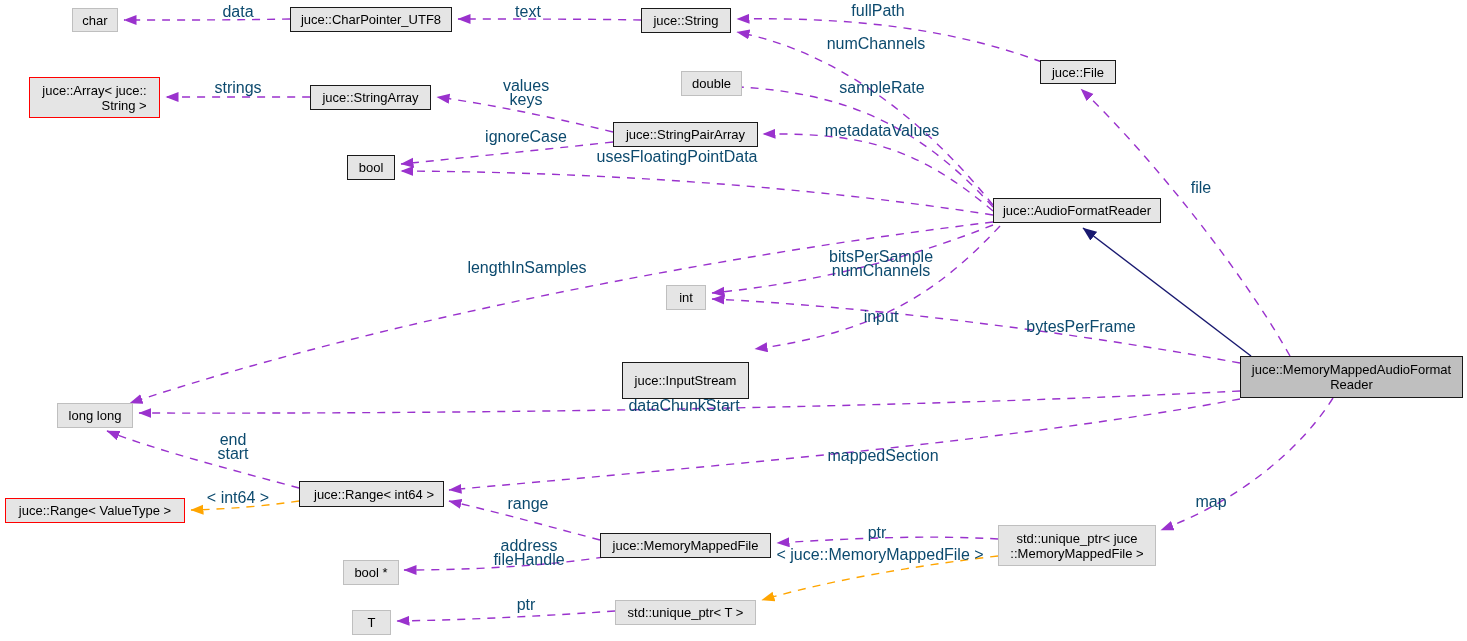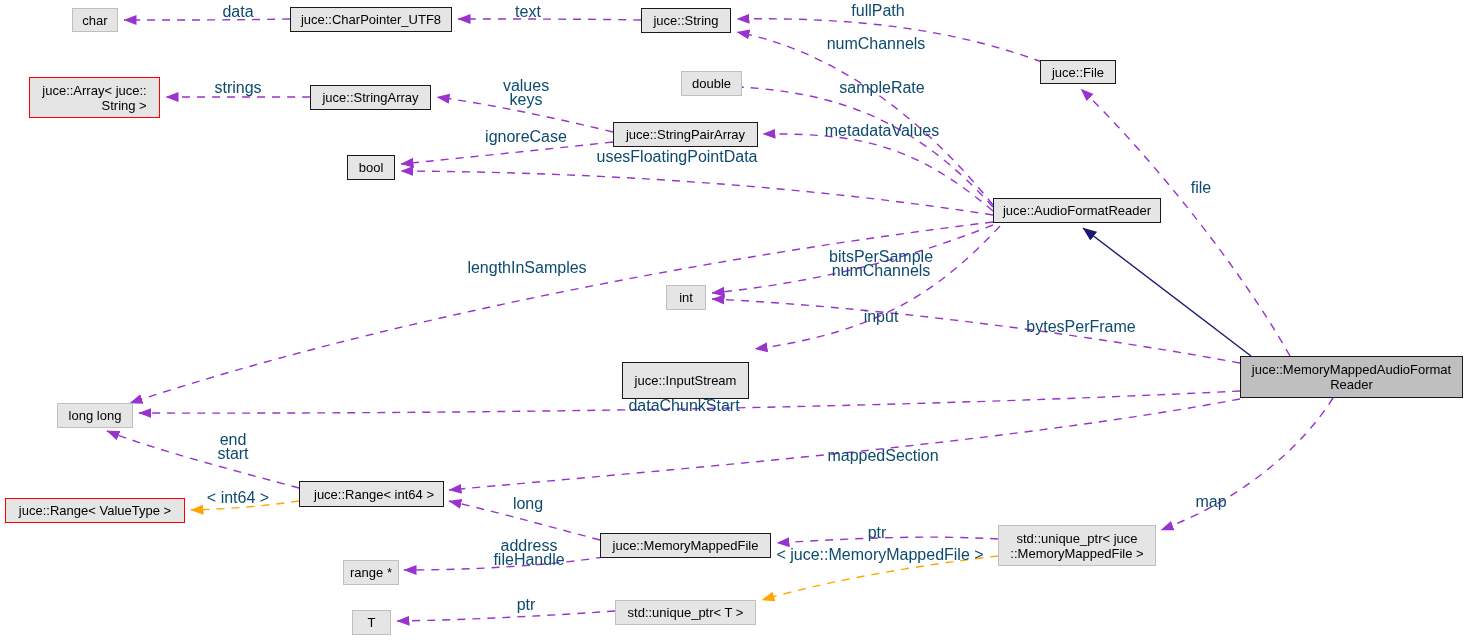--- a/index.html
+++ b/index.html
@@ -96,21 +96,21 @@
   <div class="node" style="left:347px;top:155px;width:48px;height:25px;">bool</div>
   <div class="node" style="left:993px;top:198px;width:168px;height:25px;">juce::AudioFormatReader</div>
   <div class="node primitive" style="left:666px;top:285px;width:40px;height:25px;">int</div>
   <div class="node" style="left:622px;top:337px;width:127px;height:37px;margin-top:25px;">juce::InputStream</div>
   <div class="node primitive" style="left:57px;top:403px;width:76px;height:25px;">long long</div>
   <div class="node truncated" style="left:5px;top:498px;width:180px;height:25px;">juce::Range&lt; ValueType &gt;</div>
   <div class="node" style="left:299px;top:481px;width:145px;height:26px;padding-left:9px;">juce::Range&lt; int64 &gt;</div>
   <div class="node primitive" style="left:998px;top:525px;width:158px;height:41px;">std::unique_ptr&lt; juce
 ::MemoryMappedFile &gt;</div>
   <div class="node" style="left:600px;top:533px;width:171px;height:25px;">juce::MemoryMappedFile</div>
-  <div class="node primitive" style="left:343px;top:560px;width:56px;height:25px;">range *</div>
+  <div class="node primitive" style="left:343px;top:560px;width:56px;height:25px;">bool *</div>
   <div class="node primitive" style="left:352px;top:610px;width:39px;height:25px;">T</div>
   <div class="node primitive" style="left:615px;top:600px;width:141px;height:25px;">std::unique_ptr&lt; T &gt;</div>
   <div class="node main" style="left:1240px;top:356px;width:223px;height:42px;">juce::MemoryMappedAudioFormat
 Reader</div>
 
   <div class="edge-label" style="left:238px;top:5px;">data</div>
   <div class="edge-label" style="left:528px;top:5px;">text</div>
   <div class="edge-label" style="left:878px;top:4px;">fullPath</div>
   <div class="edge-label" style="left:876px;top:37px;">numChannels</div>
   <div class="edge-label" style="left:238px;top:81px;">strings</div>
@@ -125,21 +125,21 @@
   <div class="edge-label" style="left:881px;top:250px;">bitsPerSample
 numChannels</div>
   <div class="edge-label" style="left:881px;top:310px;">input</div>
   <div class="edge-label" style="left:1081px;top:320px;">bytesPerFrame</div>
   <div class="edge-label" style="left:684px;top:385px;">dataLength
 dataChunkStart</div>
   <div class="edge-label" style="left:883px;top:449px;">mappedSection</div>
   <div class="edge-label" style="left:233px;top:433px;">end
 start</div>
   <div class="edge-label" style="left:238px;top:491px;">&lt; int64 &gt;</div>
-  <div class="edge-label" style="left:528px;top:497px;">long</div>
+  <div class="edge-label" style="left:528px;top:497px;">range</div>
   <div class="edge-label" style="left:529px;top:539px;">address
 fileHandle</div>
   <div class="edge-label" style="left:877px;top:526px;">ptr</div>
   <div class="edge-label" style="left:880px;top:548px;">&lt; juce::MemoryMappedFile &gt;</div>
   <div class="edge-label" style="left:1211px;top:495px;">map</div>
   <div class="edge-label" style="left:526px;top:598px;">ptr</div>
 
 </div>
 
 </body></html>

